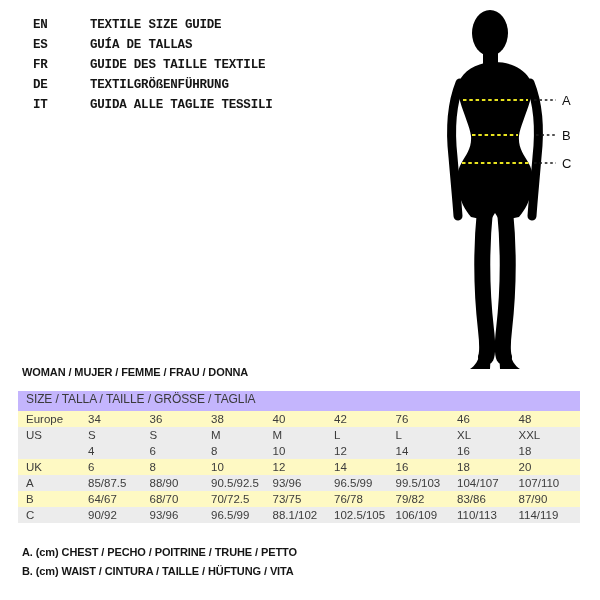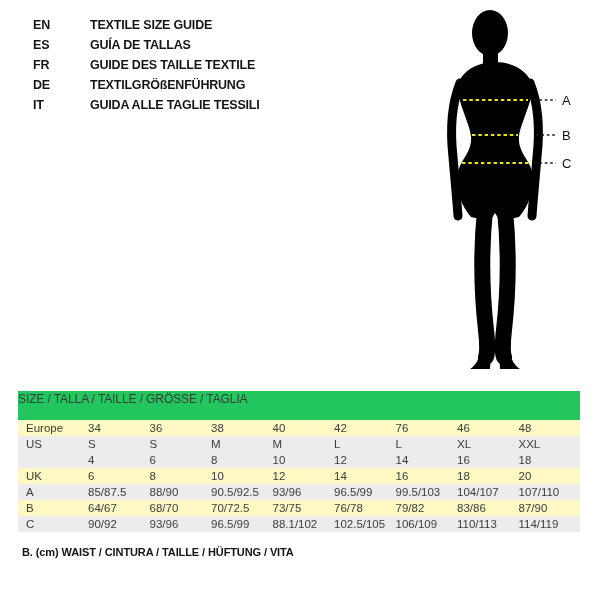--- a/index.html
+++ b/index.html
@@ -1,36 +1,36 @@
 <!DOCTYPE html>
 <html><head>
 <meta charset="utf-8">
 <style>
   html,body{margin:0;padding:0;background:#ffffff;}
   #page{position:relative;width:600px;height:600px;background:#ffffff;overflow:hidden;
         font-family:"Liberation Sans",sans-serif;color:#1a1a1a;}
 
   
-  .lang-block{position:absolute;left:33px;top:15px;}
+  .lang-block{position:absolute;left:33px;top:15px;font-family:Liberation Mono, monospace;}
   .lang-row{display:flex;height:20px;line-height:20px;font-size:12.5px;font-weight:bold;
             letter-spacing:-0.2px;color:#151515;}
   .lang-code{width:57px;flex:0 0 57px;}
 
   
   .figure-wrap{position:absolute;left:437px;top:5px;width:158px;height:365px;}
   .figure-wrap svg{display:block;}
   .marker-text{font-family:"Liberation Sans",sans-serif;font-size:13px;fill:#111;}
 
   
   .woman-title{position:absolute;left:22px;top:366px;font-size:11px;font-weight:bold;
                letter-spacing:-0.1px;color:#151515;}
 
   
   .size-table{position:absolute;left:18px;top:391px;width:562px;font-size:11.5px;color:#3c3c3c;}
-  .thead{height:29px;line-height:17px;background:#22c55e;font-size:12px;
+  .thead{height:20px;line-height:17px;background:#c4b5fd;padding-left:8px;font-size:12px;
          color:#3a3a3a;letter-spacing:-0.1px;}
   .trow{display:flex;height:16px;line-height:16px;background:#fef9c3;}
   .trow.shaded{background:#ececec;}
   .rlabel{flex:0 0 62px;padding-left:8px;text-align:left;}
   .cell{flex:1 1 0;}
 
   
   .legend-block{position:absolute;left:22px;top:543px;}
   .legend-line{height:19px;line-height:19px;font-size:11px;font-weight:bold;
                letter-spacing:-0.1px;color:#151515;}
@@ -106,20 +106,21 @@
         <line x1="97" y1="95" x2="119" y2="95"></line>
         <line x1="99" y1="130" x2="119" y2="130"></line>
         <line x1="97" y1="158" x2="119" y2="158"></line>
       </g>
       <text class="marker-text" x="125" y="99.5">A</text>
       <text class="marker-text" x="125" y="134.5">B</text>
       <text class="marker-text" x="125" y="162.5">C</text>
     </svg>
   </div>
 
+  <div class="woman-title">WOMAN / MUJER / FEMME / FRAU / DONNA</div>
 
   <div class="size-table">
     <div class="thead">SIZE / TALLA / TAILLE / GRÖSSE / TAGLIA</div>
 
       <div class="trow">
         <span class="rlabel">Europe</span>
         <span style="display:contents"><span class="cell">34</span><span class="cell">36</span><span class="cell">38</span><span class="cell">40</span><span class="cell">42</span><span class="cell">76</span><span class="cell">46</span><span class="cell">48</span></span>
       </div>
 
       <div class="trow shaded">
@@ -149,19 +150,20 @@
 
       <div class="trow shaded">
         <span class="rlabel">C</span>
         <span style="display:contents"><span class="cell">90/92</span><span class="cell">93/96</span><span class="cell">96.5/99</span><span class="cell">88.1/102</span><span class="cell">102.5/105</span><span class="cell">106/109</span><span class="cell">110/113</span><span class="cell">114/119</span></span>
       </div>
 
   </div>
 
   <div class="legend-block">
 
+      <div class="legend-line">A. (cm) CHEST / PECHO / POITRINE / TRUHE / PETTO</div>
 
       <div class="legend-line">B. (cm) WAIST / CINTURA / TAILLE / HÜFTUNG / VITA</div>
 
 
   </div>
 
 </div>
 
 </body></html>

